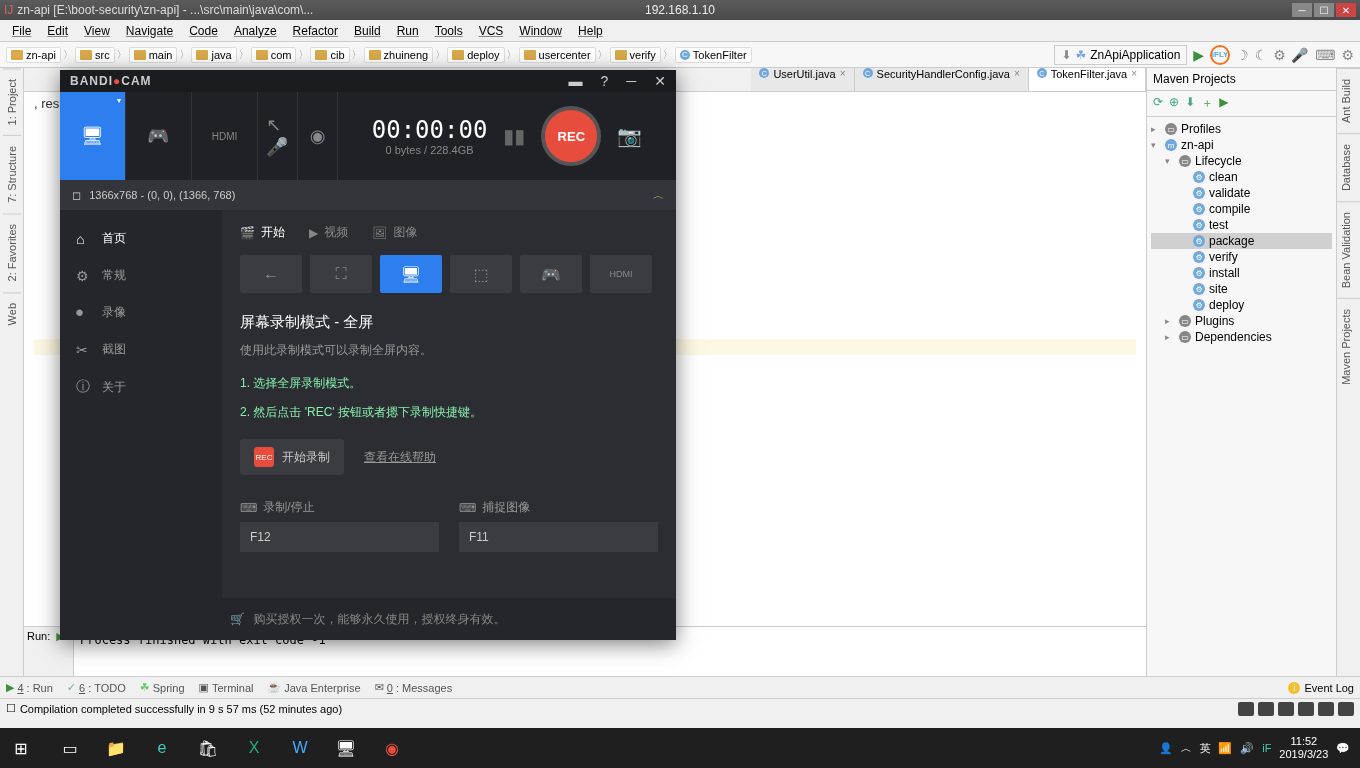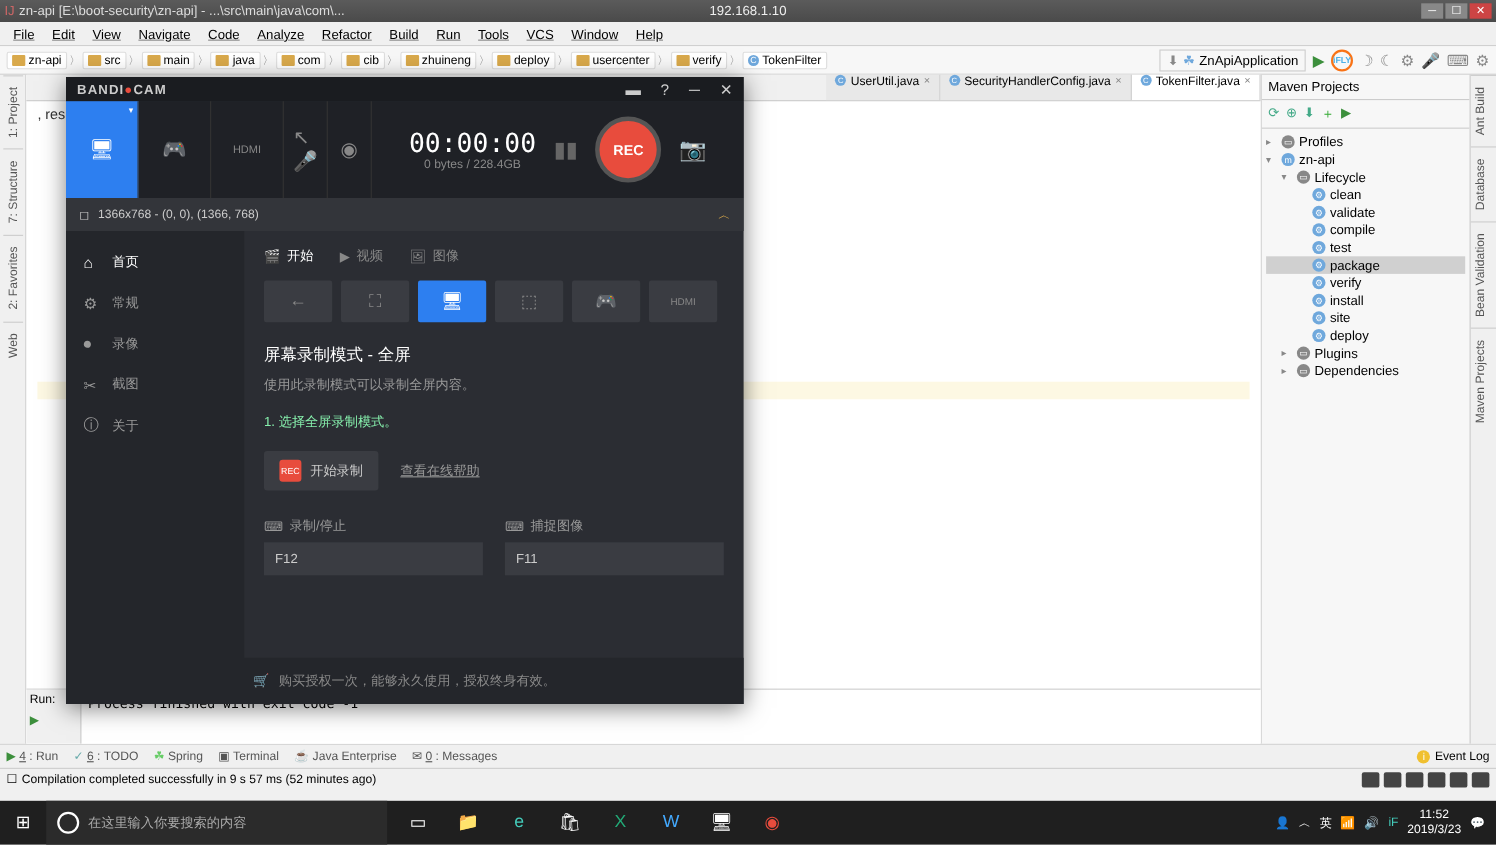--- a/index.html
+++ b/index.html
@@ -45,21 +45,21 @@
 .tree-item { display:flex; align-items:center; gap:4px; padding:1px 0; }
 .tree-item.l1 { padding-left:14px; }
 .tree-item.l2 { padding-left:28px; }
 .tree-item.sel { background:#d0d0d0; }
 .exp { width:10px; color:#888; font-size:9px; }
 .gico { width:12px; height:12px; border-radius:50%; background:#6fa8dc; font-size:8px; color:#fff; display:flex; align-items:center; justify-content:center; }
 .gico.g { background:#888; }
 .right-gutter { width:24px; background:#f0f0f0; border-left:1px solid #ccc; display:flex; flex-direction:column; }
 .right-gutter .vtab { writing-mode:vertical-rl; padding:10px 3px; font-size:11px; color:#555; border-bottom:1px solid #ccc; }
 .console-area { height:50px; border-top:1px solid #ccc; background:#fff; display:flex; }
-.console-left { width:50px; display:flex; flex-direction:column; background:#f0f0f0; border-right:1px solid #ccc; }
+.console-left { width:50px; display:flex; background:#f0f0f0; border-right:1px solid #ccc; }
 .console-left div { padding:3px; font-size:11px; }
 .console-body { flex:1; padding:6px; font-family:monospace; font-size:12px; }
 .bottom-tabs { height:22px; background:#f0f0f0; border-top:1px solid #ccc; display:flex; align-items:center; padding:0 6px; gap:14px; font-size:11px; }
 .bottom-tabs .bt { display:flex; align-items:center; gap:3px; cursor:pointer; color:#555; }
 .bottom-tabs .bt .u { text-decoration:underline; }
 .statusbar { height:20px; background:#f0f0f0; border-top:1px solid #ccc; display:flex; align-items:center; padding:0 6px; font-size:11px; }
 .taskbar { position:absolute; bottom:0; left:0; right:0; height:40px; background:#1f1f1f; display:flex; align-items:center; }
 .taskbar .start { width:42px; height:40px; display:flex; align-items:center; justify-content:center; color:#fff; font-size:16px; }
 .taskbar .search { display:flex; align-items:center; background:#2b2b2b; height:40px; width:310px; padding:0 10px; color:#aaa; gap:8px; }
 .taskbar .search .cortana { width:20px; height:20px; border:2px solid #fff; border-radius:50%; }
@@ -473,20 +473,21 @@
         <div class="bm-mode">←</div>
         <div class="bm-mode">⛶</div>
         <div class="bm-mode active">🖥</div>
         <div class="bm-mode">⬚</div>
         <div class="bm-mode">🎮</div>
         <div class="bm-mode" style="font-size:9px">HDMI</div>
       </div>
       <div class="bm-title">屏幕录制模式 - 全屏</div>
       <div class="bm-desc">使用此录制模式可以录制全屏内容。</div>
       <div class="bm-step">1. 选择全屏录制模式。</div>
+      <div class="bm-step">2. 然后点击 'REC' 按钮或者摁下录制快捷键。</div>
       <div class="bm-actions">
         <div class="bm-rec">
             <span class="dot">REC</span>
             <span>开始录制</span>
           </div>
         <span class="bm-link">查看在线帮助</span>
       </div>
       <div class="bm-hot">
         <div class="bm-hk">
           <div class="bm-hk-lbl">
@@ -506,24 +507,20 @@
     </div>
   </div>
   <div class="bandi-foot">
     <span>🛒</span>
     <span>购买授权一次，能够永久使用，授权终身有效。</span>
   </div>
 </div>
 
 <div class="taskbar">
   <div class="start">⊞</div>
-  <div class="search">
-    <span class="cortana"></span>
-    <span>在这里输入你要搜索的内容</span>
-  </div>
   <div class="tbicons">
     <div class="tbicon">▭</div>
     <div class="tbicon">📁</div>
     <div class="tbicon" style="color:#4cb">e</div>
     <div class="tbicon">🛍</div>
     <div class="tbicon" style="color:#2a7">X</div>
     <div class="tbicon" style="color:#4af">W</div>
     <div class="tbicon">🖥</div>
     <div class="tbicon" style="color:#e84c3d">◉</div>
   </div>

